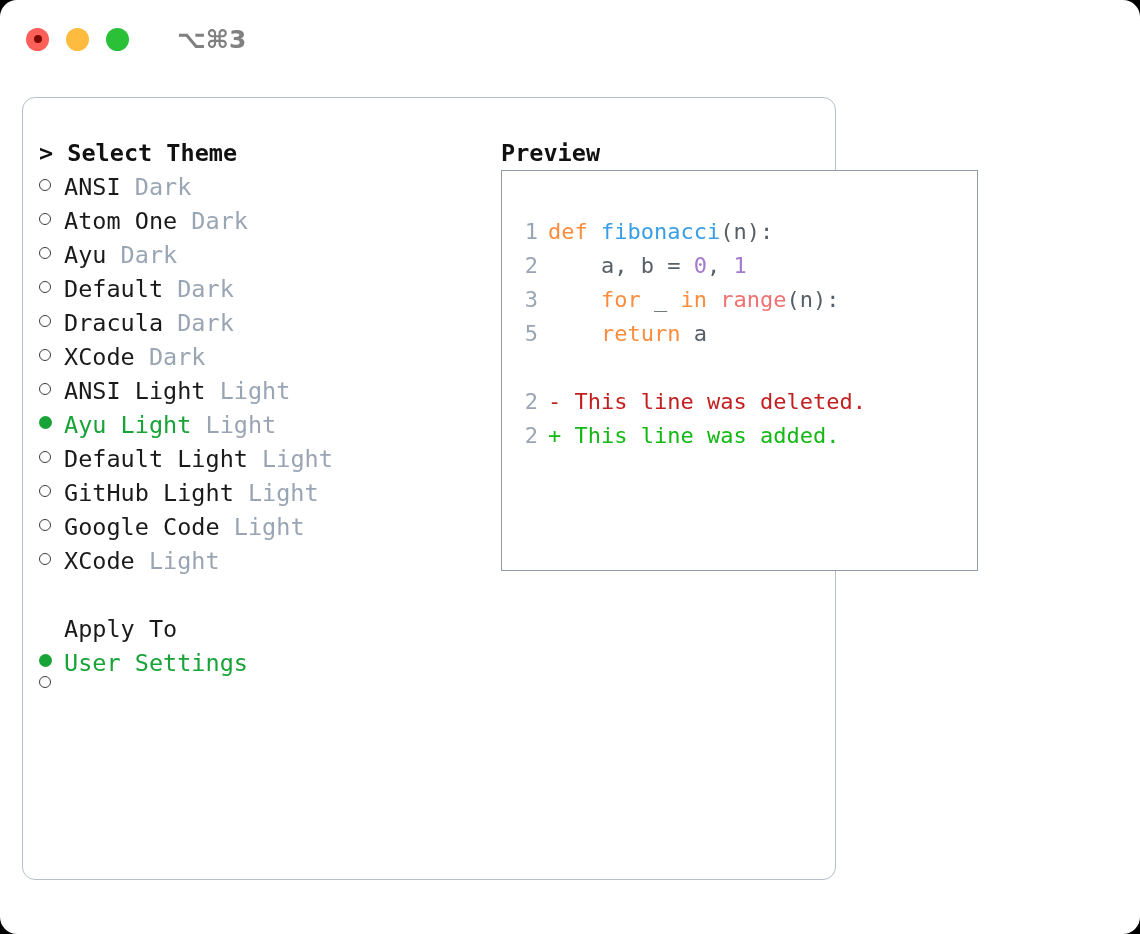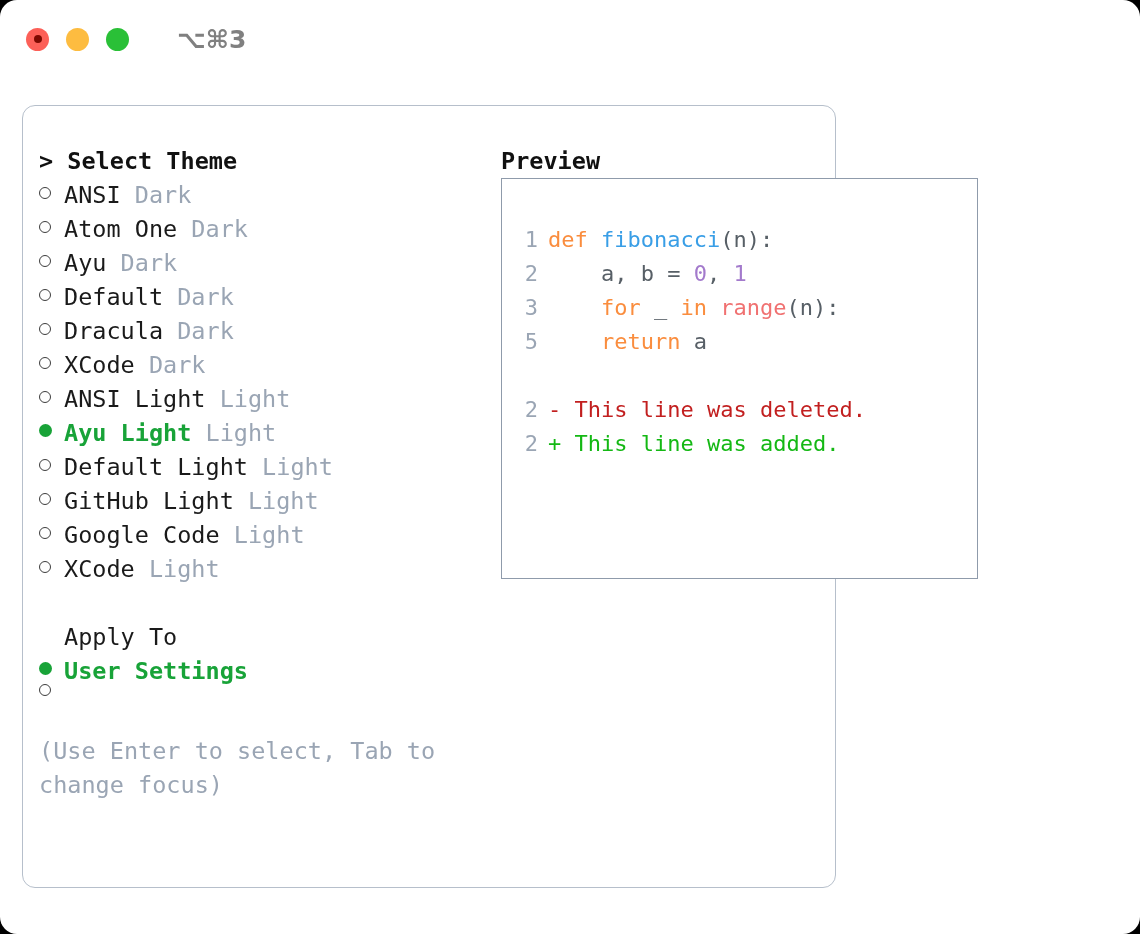--- a/index.html
+++ b/index.html
@@ -67,21 +67,21 @@
     font-weight: 700;
     color: #808080;
     letter-spacing: 0px;
     font-family: "DejaVu Sans", "Liberation Sans", sans-serif;
   }
 
   
   .panel {
     position: absolute;
     left: 22px;
-    top: 105px;
+    top: 97px;
     width: 814px;
     height: 783px;
     border: 1.6px solid #b6bfcb;
     border-radius: 13px;
     box-sizing: border-box;
     background: #ffffff;
   }
 
   .columns {
     position: absolute;
@@ -140,21 +140,20 @@
     height: 13px;
     border-radius: 50%;
     background: #18a338;
     display: block;
   }
   .row .name {
     color: #1a1a1a;
   }
   .row.selected .name {
     color: #18a338;
-    font-weight: bold;
   }
   .row .kind {
     color: #9aa5b4;
   }
   .spacer-34 { height: 34px; }
 
   .hint {
     margin-top: 34px;
     font-size: 23.5px;
     line-height: 34px;
@@ -245,21 +244,20 @@
           </div>
 
         <div class="spacer-34"></div>
 
         <div class="list-header plain" style="padding-left:25px;">Apply To</div>
         <div id="apply-rows">
             <div class="row selected"><span class="marker"><span class="dot-filled"></span></span><span class="name">User Settings</span></div>
             <div class="row"><span class="marker"><span class="dot-empty"></span></span></div>
           </div>
 
-        <div class="hint">(Use Enter to select, Tab to change focus)</div>
       </div>
 
       <div class="right-col">
         <div class="preview-header">Preview</div>
         <div class="preview-box">
           <div id="code-block">
               <div class="code-line"><span class="ln">1</span><span class="kw">def </span><span class="fn">fibonacci</span><span class="punct">(n):</span></div>
               <div class="code-line"><span class="ln">2</span><span class="plain-code">    a, b = </span><span class="num">0</span><span class="plain-code">, </span><span class="num">1</span></div>
               <div class="code-line"><span class="ln">3</span><span class="plain-code">    </span><span class="kw">for</span><span class="plain-code"> _ </span><span class="kw">in</span><span class="plain-code"> </span><span class="builtin">range</span><span class="punct">(n):</span></div>
               <div class="code-line"><span class="ln">5</span><span class="plain-code">    </span><span class="kw">return</span><span class="plain-code"> a</span></div>

